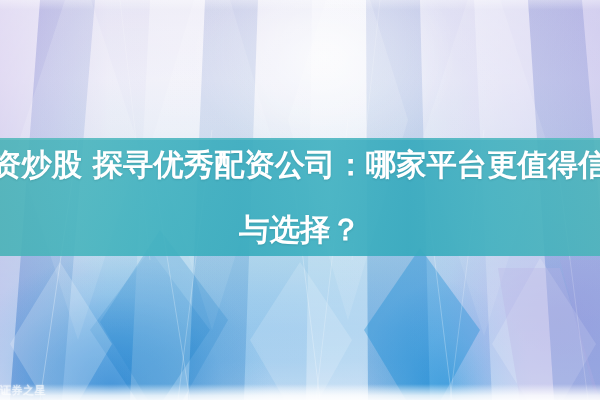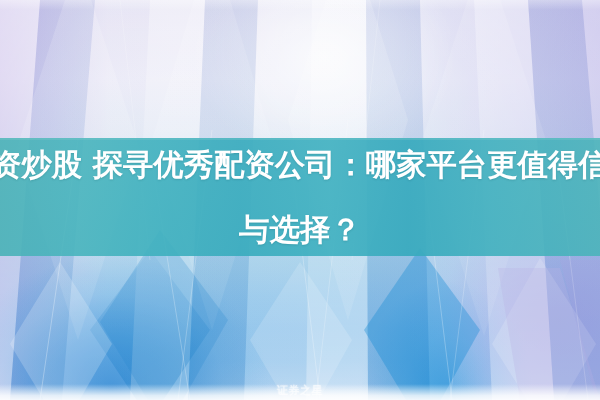--- a/index.html
+++ b/index.html
@@ -103,21 +103,20 @@
   .top-fade{
     position:absolute;left:0;right:0;top:0;height:10px;
     background:linear-gradient(180deg,
       rgba(255,255,255,.35) 0%,
       rgba(255,255,255,0) 100%);
   }
 
   
   .watermark{
     position:absolute;left:0;right:0;bottom:4px;
-    text-align:center;
     font-size:11px;font-weight:700;
     letter-spacing:.5px;
     color:rgba(255,255,255,.55);
     text-shadow:0 0 2px rgba(255,255,255,.5);
     user-select:none;
     line-height:1;
   }
 
   
   .band{

